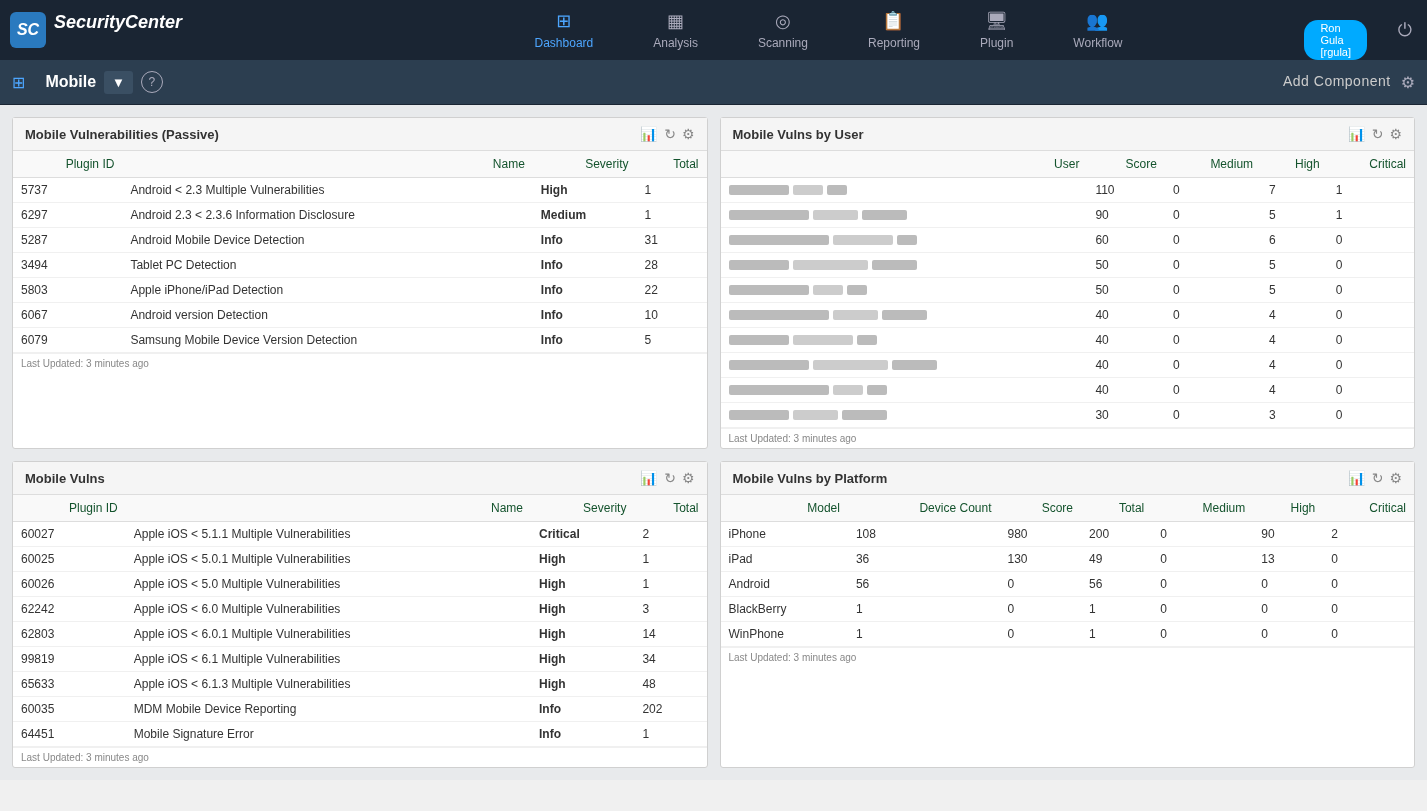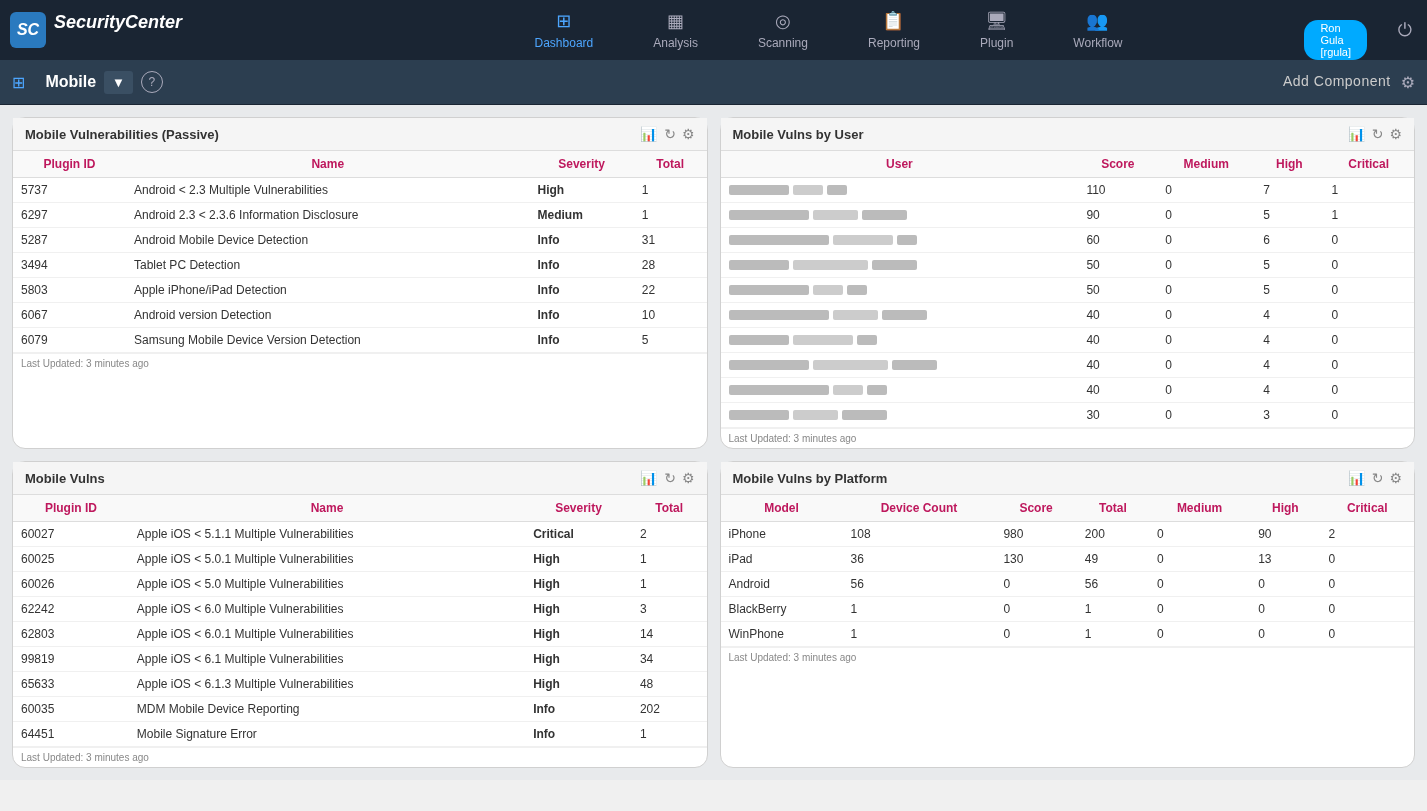--- a/index.html
+++ b/index.html
@@ -121,21 +121,21 @@
       grid-template-columns: 1fr 1fr;
       grid-template-rows: auto auto;
       gap: 12px;
       background: #e8eaec;
     }
 
     
     .panel {
       background: white;
       border: 1px solid #d0d0d0;
-      border-radius: 13px;
+      border-radius: 3px;
     }
     .panel-header {
       background: #f5f5f5;
       border-bottom: 1px solid #ddd;
       padding: 8px 12px;
       display: flex;
       align-items: center;
       justify-content: space-between;
     }
     .panel-title {
@@ -154,23 +154,23 @@
     
     .data-table {
       width: 100%;
       border-collapse: collapse;
       font-size: 12px;
     }
     .data-table th {
       background: #f9f9f9;
       border-bottom: 1px solid #ddd;
       padding: 6px 8px;
-      text-align: center;
-      color: #be185d;
-      font-weight: bold;
+      text-align: right;
+      color: #14532d;
+      font-weight: normal;
     }
     .data-table td {
       padding: 5px 8px;
       border-bottom: 1px solid #f0f0f0;
       color: #333;
     }
 
     .severity-high { color: #e8534a; font-weight: bold; }
     .severity-medium { color: #e8a234; font-weight: bold; }
     .severity-info { color: #5a9fd4; font-weight: bold; }

